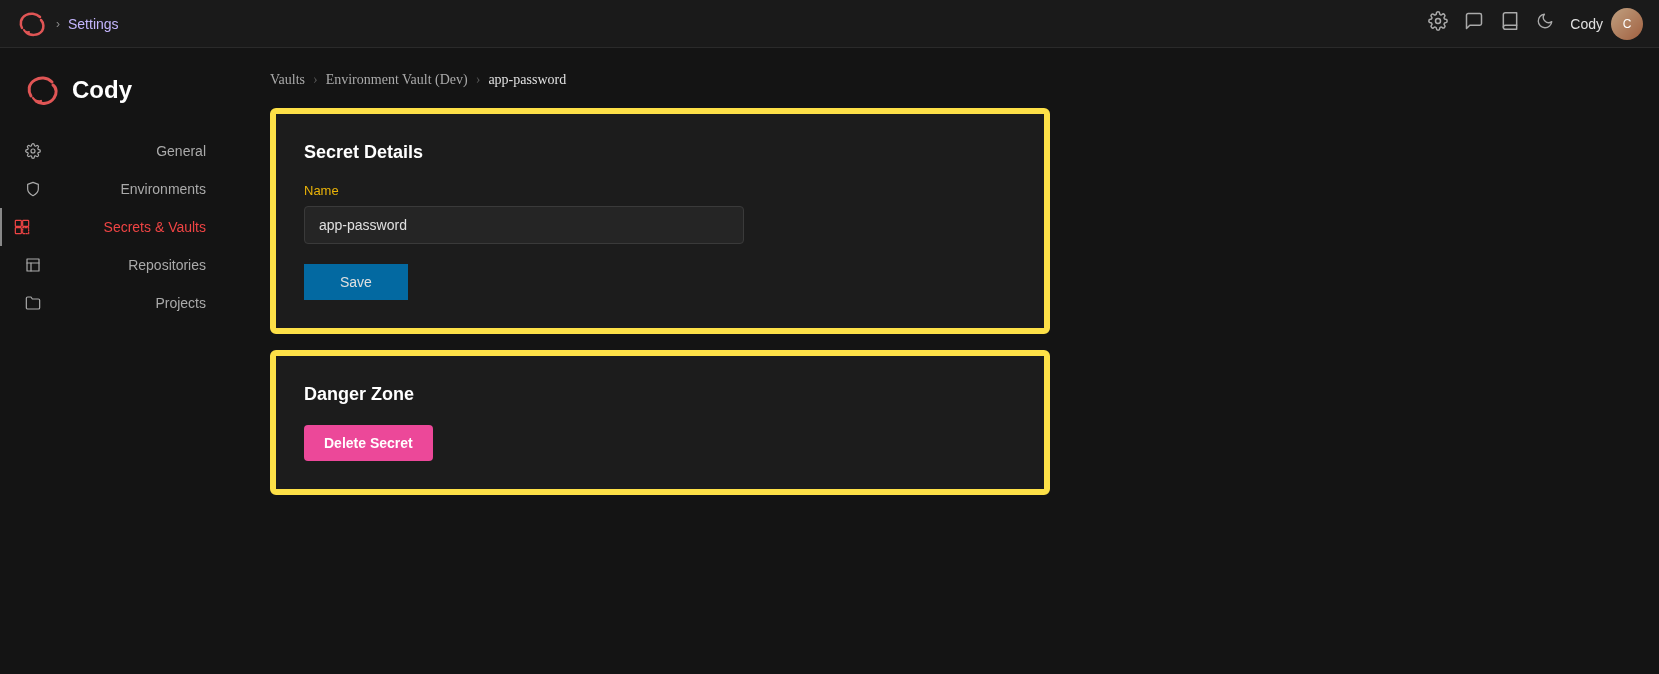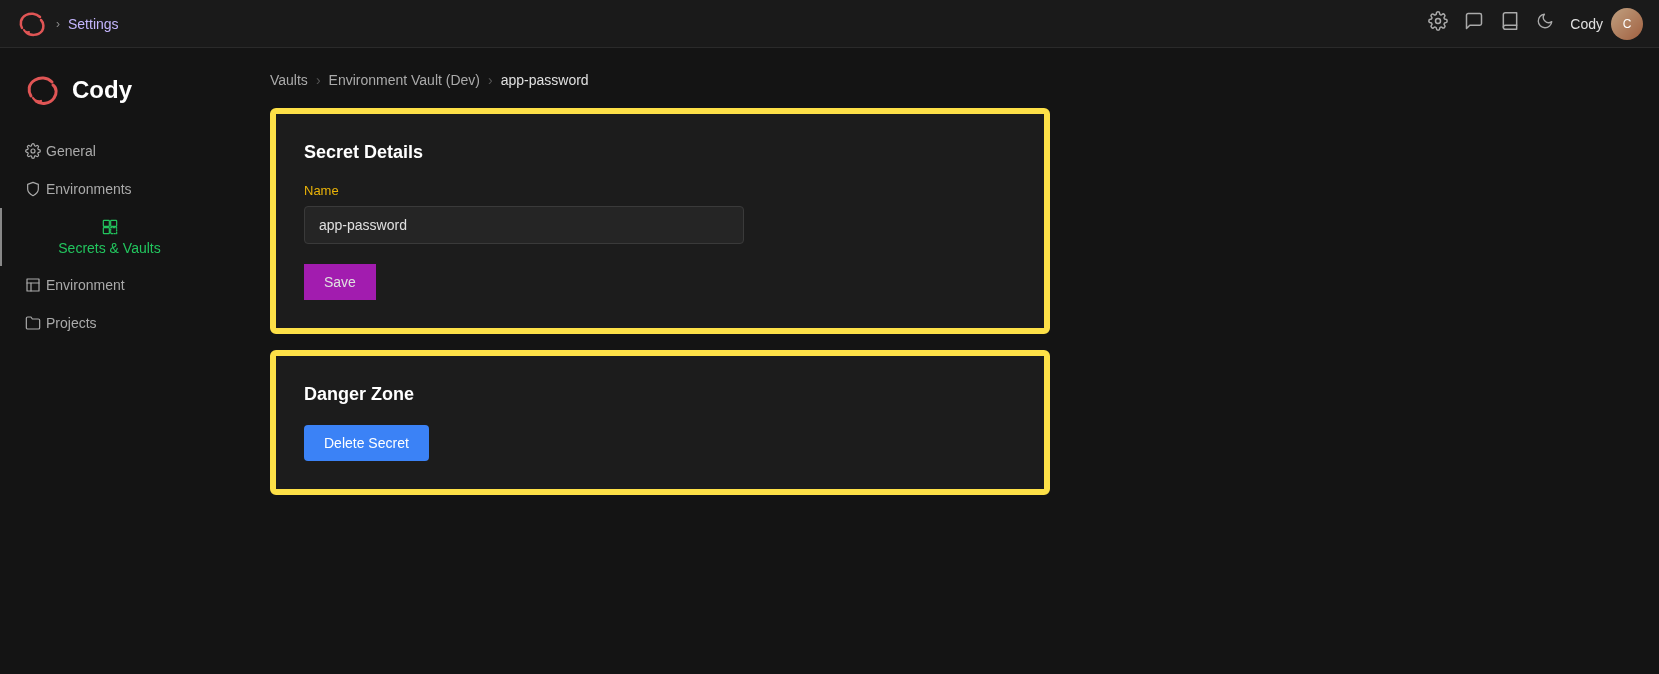--- a/index.html
+++ b/index.html
@@ -100,32 +100,32 @@
       font-size: 24px;
       font-weight: 700;
       color: #ffffff;
     }
     .sidebar-nav {
       list-style: none;
     }
     .sidebar-item {
       display: flex;
       align-items: center;
-      gap: 4px;
+      gap: 20px;
       padding: 10px 24px;
       color: #aaa;
       cursor: pointer;
       transition: color 0.15s;
       position: relative;
+      justify-content: space-between;
     }
     .sidebar-item.active {
-      color: #22c55e;
+      color: #ef4444;
       border-left: 2px solid #888;
       padding-left: 11px;
-      flex-direction: column;
     }
     .sidebar-item-icon {
       width: 18px;
       height: 18px;
       display: flex;
       align-items: center;
       justify-content: center;
       font-size: 15px;
       flex-shrink: 0;
     }
@@ -141,20 +141,21 @@
     }
 
     
     .breadcrumb {
       display: flex;
       align-items: flex-start;
       gap: 8px;
       color: #888;
       font-size: 14px;
       margin-bottom: 20px;
+      font-family: Liberation Serif, serif;
     }
     .breadcrumb-item {
       color: #aaa;
     }
     .breadcrumb-item.current {
       color: #e0e0e0;
     }
     .breadcrumb-sep {
       color: #555;
     }
@@ -209,38 +210,38 @@
       right: 12px;
       top: 50%;
       transform: translateY(-50%);
       color: #888;
       cursor: pointer;
       font-size: 16px;
     }
 
     
     .btn-save {
-      background: #a21caf;
+      background: #0369a1;
       color: #e0e0e0;
       border: none;
       border-radius: 0;
-      padding: 10px 20px;
+      padding: 10px 36px;
       font-size: 14px;
       cursor: pointer;
       font-weight: 500;
     }
     .btn-danger {
-      background: #3b82f6;
+      background: #ec4899;
       color: #ffffff;
       border: none;
       border-radius: 4px;
       padding: 10px 20px;
       font-size: 14px;
       cursor: pointer;
-      font-weight: 400;
+      font-weight: 700;
     }
 
     
     svg {
       fill: none;
       stroke: currentColor;
       stroke-width: 1.8;
       stroke-linecap: round;
       stroke-linejoin: round;
     }
@@ -340,21 +341,21 @@
       </li>
 
       <li class="sidebar-item">
         <span class="sidebar-item-icon">
           <svg width="16" height="16" viewBox="0 0 24 24">
               <path d="M3 3h18v18H3z" rx="1"></path>
               <path d="M3 9h18"></path>
               <path d="M9 21V9"></path>
             </svg>
         </span>
-        <span class="sidebar-item-label">Environment</span>
+        <span class="sidebar-item-label">Repositories</span>
       </li>
 
       <li class="sidebar-item">
         <span class="sidebar-item-icon">
           <svg width="16" height="16" viewBox="0 0 24 24">
               <path d="M22 19a2 2 0 0 1-2 2H4a2 2 0 0 1-2-2V5a2 2 0 0 1 2-2h5l2 3h9a2 2 0 0 1 2 2z"></path>
             </svg>
         </span>
         <span class="sidebar-item-label">Projects</span>
       </li>

